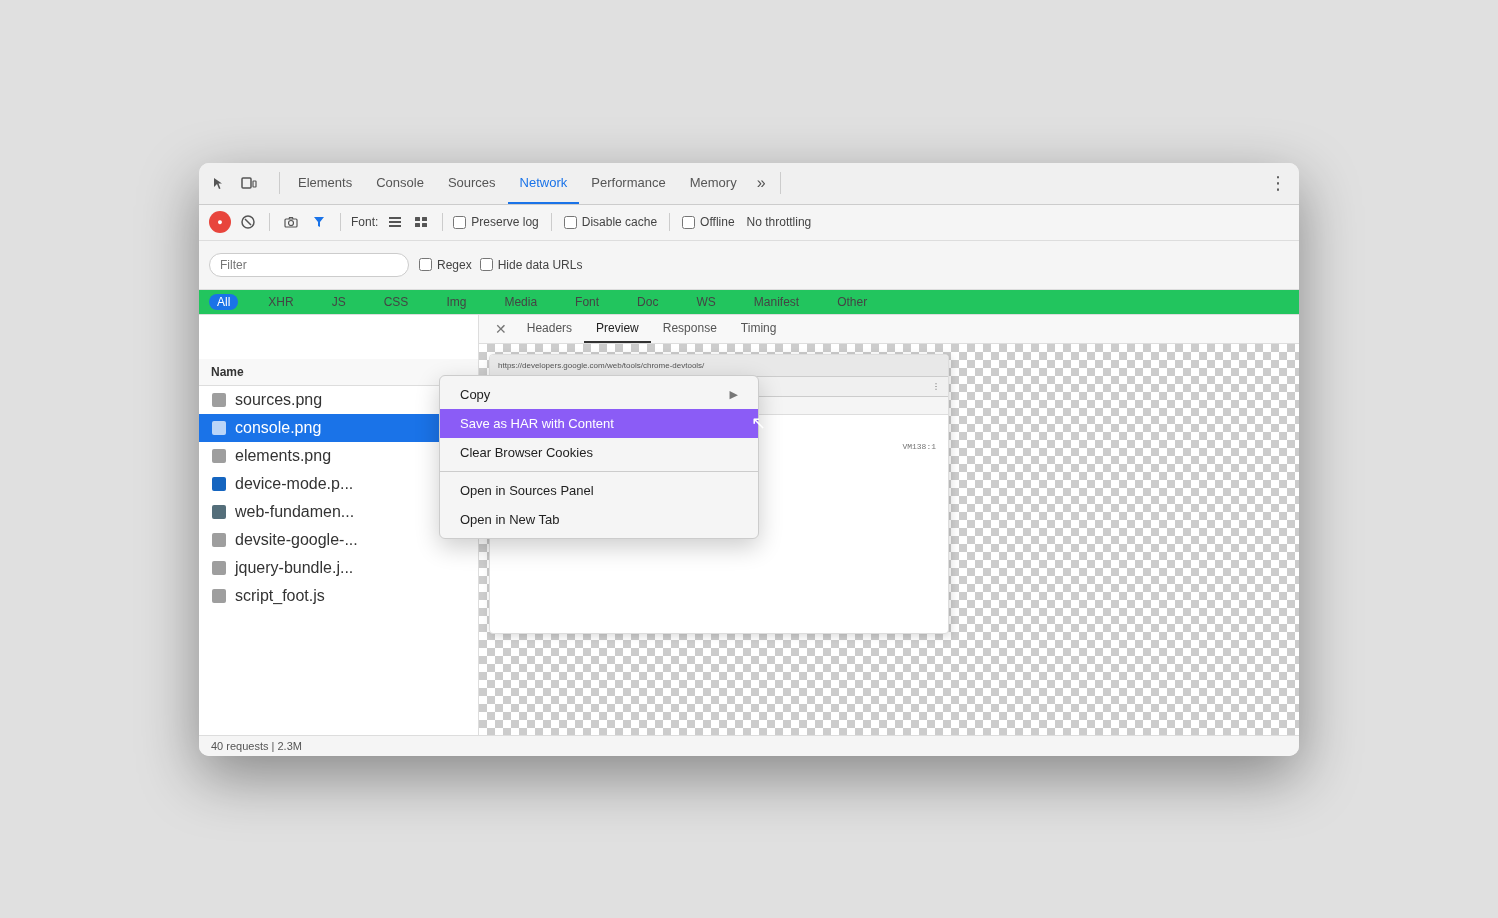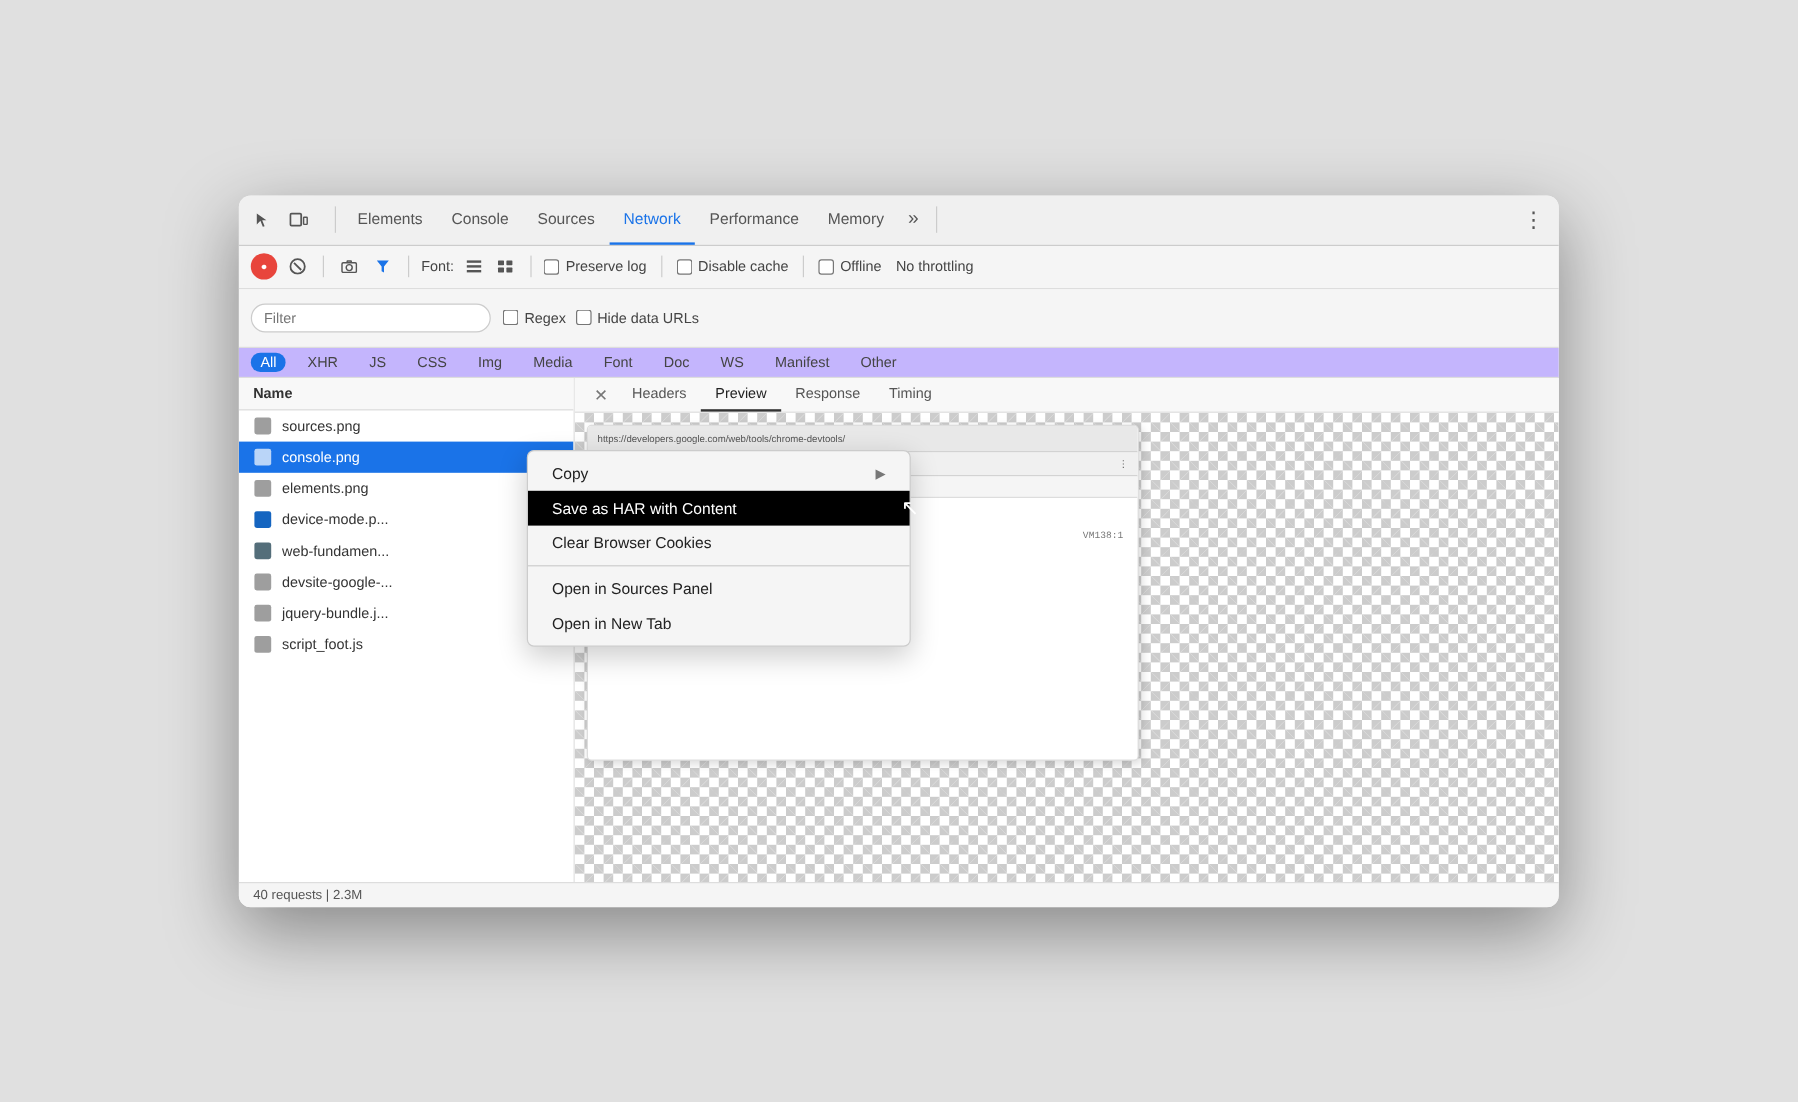--- a/index.html
+++ b/index.html
@@ -151,26 +151,26 @@
       border-radius: 12px;
       padding: 0 10px;
       font-size: 12px;
       background: white;
       color: #333;
     }
     .filter-chips { display: flex; align-items: center; gap: 8px; }
 
     
     .type-filter-row {
-      background: #c4b5fd;
+      background: #22c55e;
       border-bottom: 1px solid #ddd;
       display: flex;
       align-items: center;
       padding: 4px 10px;
-      gap: 10px;
+      gap: 22px;
     }
     .type-chip {
       padding: 1px 8px;
       border-radius: 10px;
       font-size: 12px;
       cursor: pointer;
       color: #444;
     }
     .type-chip.active {
       background: #1a73e8;
@@ -192,27 +192,28 @@
       overflow: hidden;
       flex-shrink: 0;
     }
     .file-list-header {
       padding: 6px 12px;
       font-size: 12px;
       font-weight: 600;
       color: #333;
       border-bottom: 1px solid #ddd;
       background: #f8f8f8;
+      margin-top: 44px;
     }
     .file-list { overflow-y: auto; }
     .file-item {
       display: flex;
       align-items: center;
       padding: 5px 12px;
-      font-size: 12px;
+      font-size: 16px;
       color: #333;
       cursor: pointer;
       gap: 8px;
       white-space: nowrap;
       overflow: hidden;
       text-align: right;
     }
     .file-item.selected { background: #1a73e8; color: white; }
     .file-icon {
       width: 16px; height: 16px;
@@ -352,21 +353,21 @@
     }
     .context-menu-item {
       padding: 7px 20px;
       cursor: pointer;
       display: flex;
       align-items: center;
       justify-content: space-between;
       color: #222;
     }
     .context-menu-item.highlighted {
-      background: #000000;
+      background: #8b5cf6;
       color: white;
       align-items: center;
     }
     .context-menu-arrow { font-size: 11px; color: #777; }
     .context-menu-separator {
       height: 1px;
       background: #ccc;
       margin: 4px 0;
     }
   </style>

